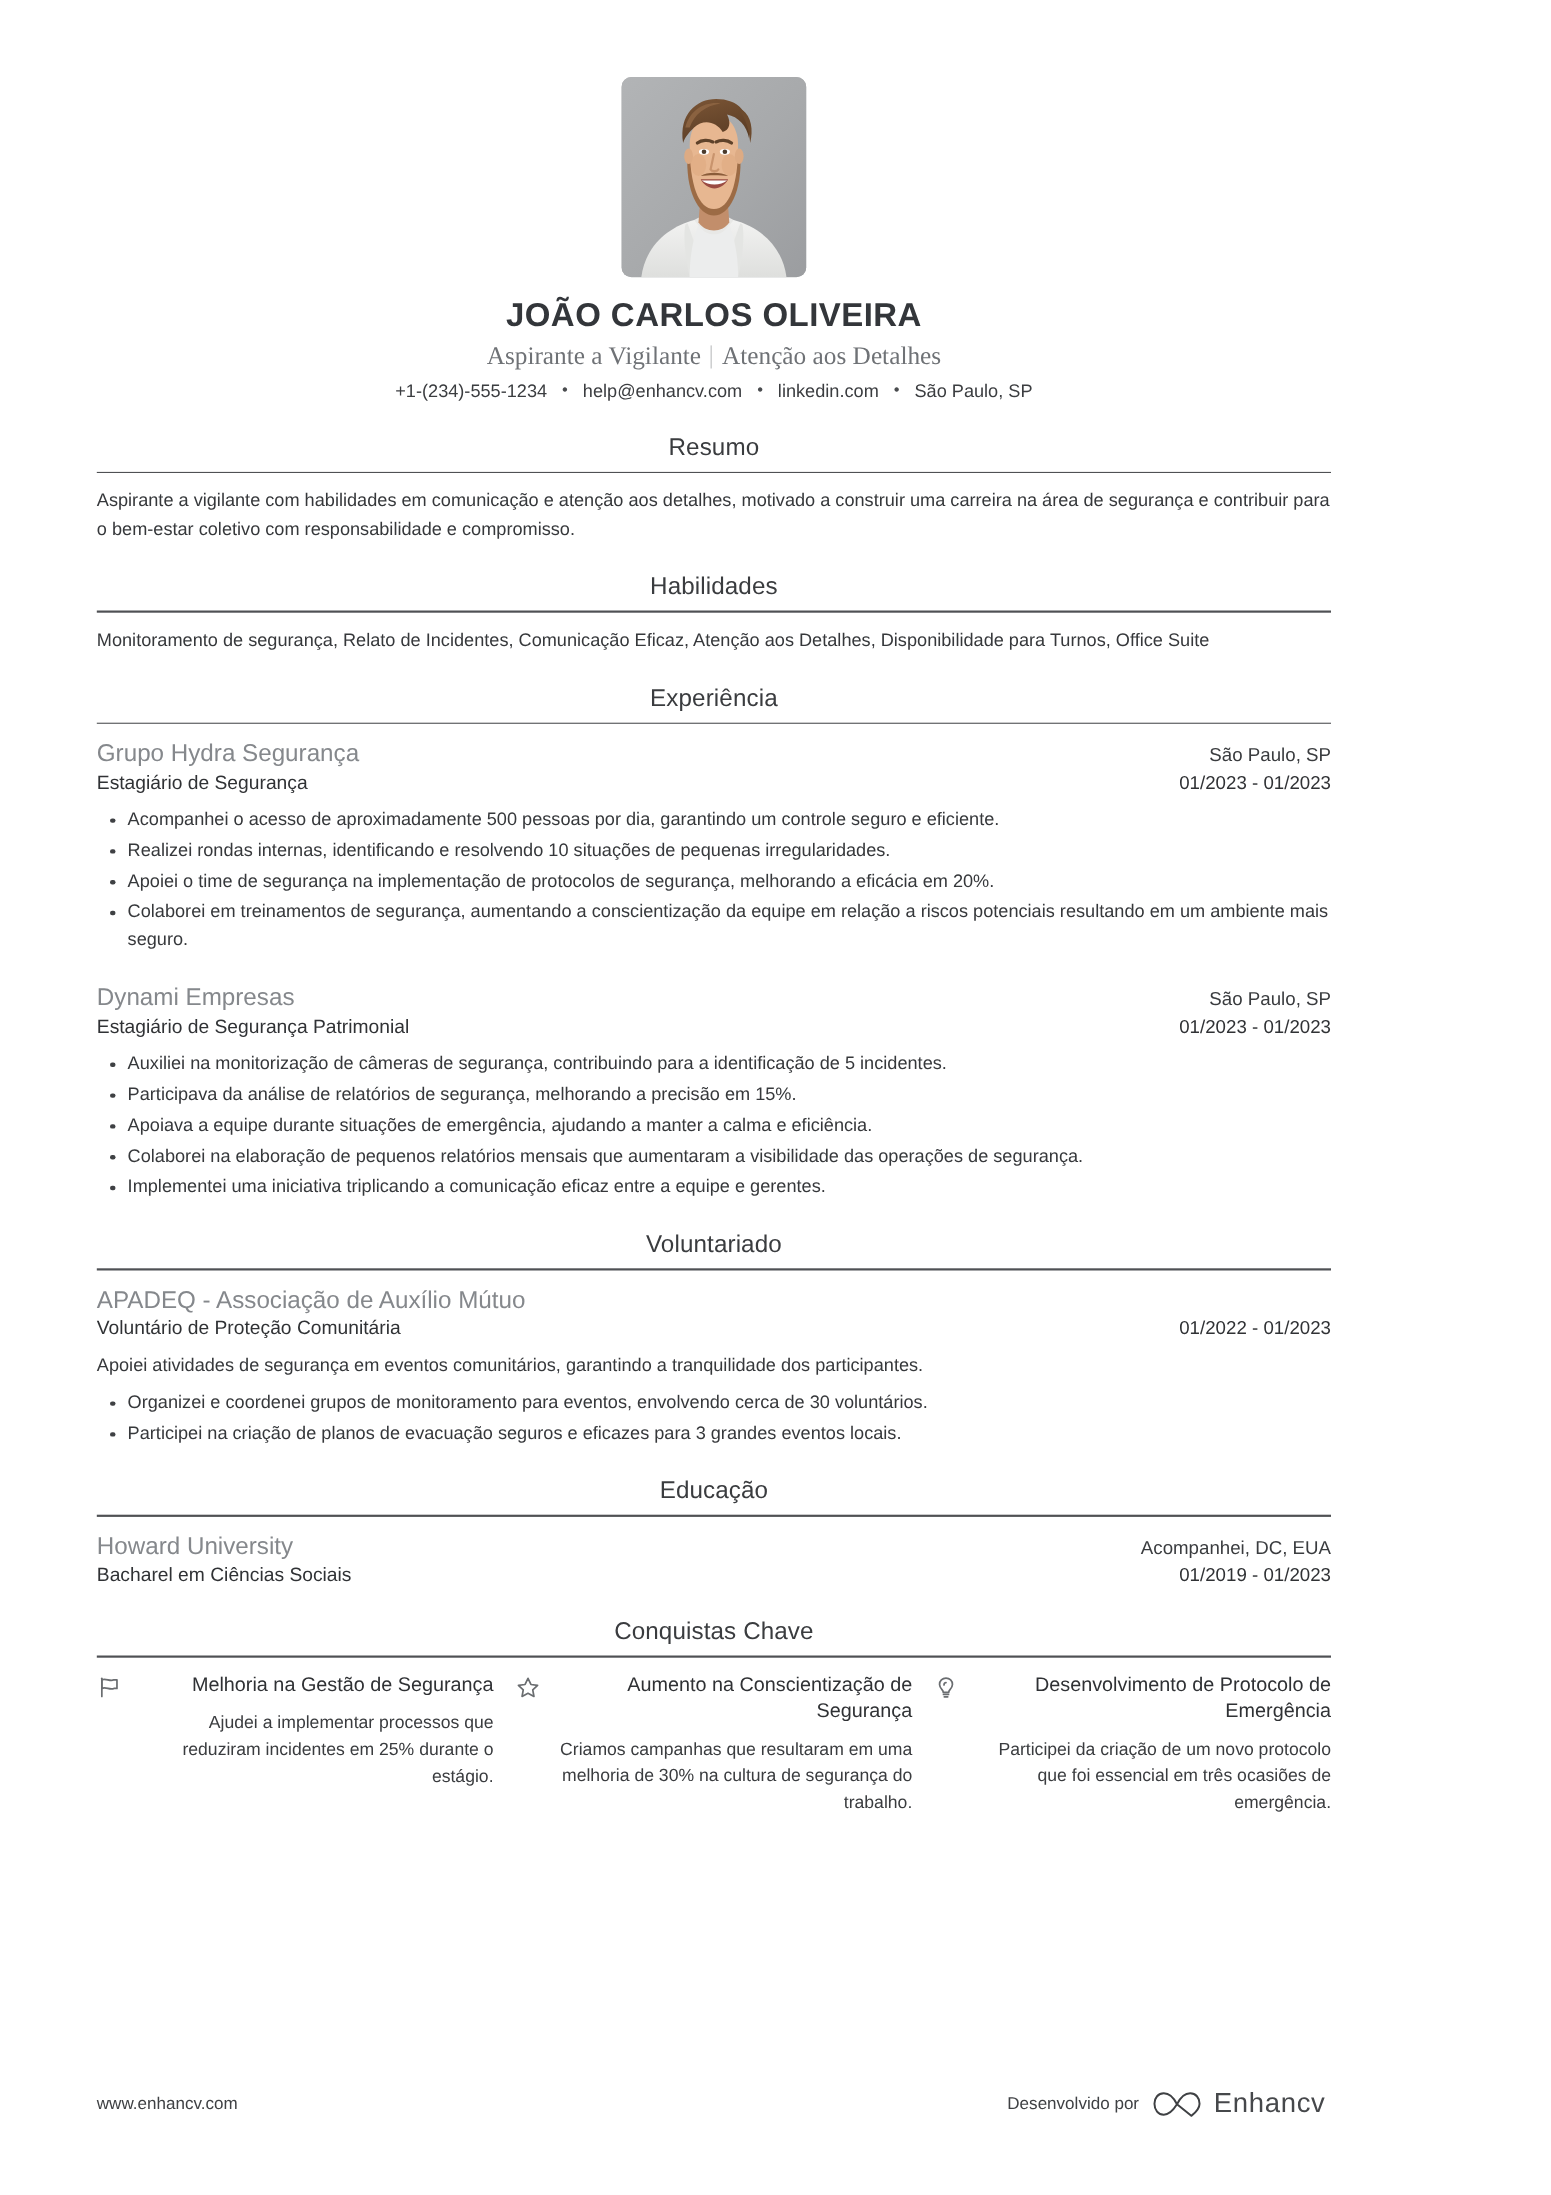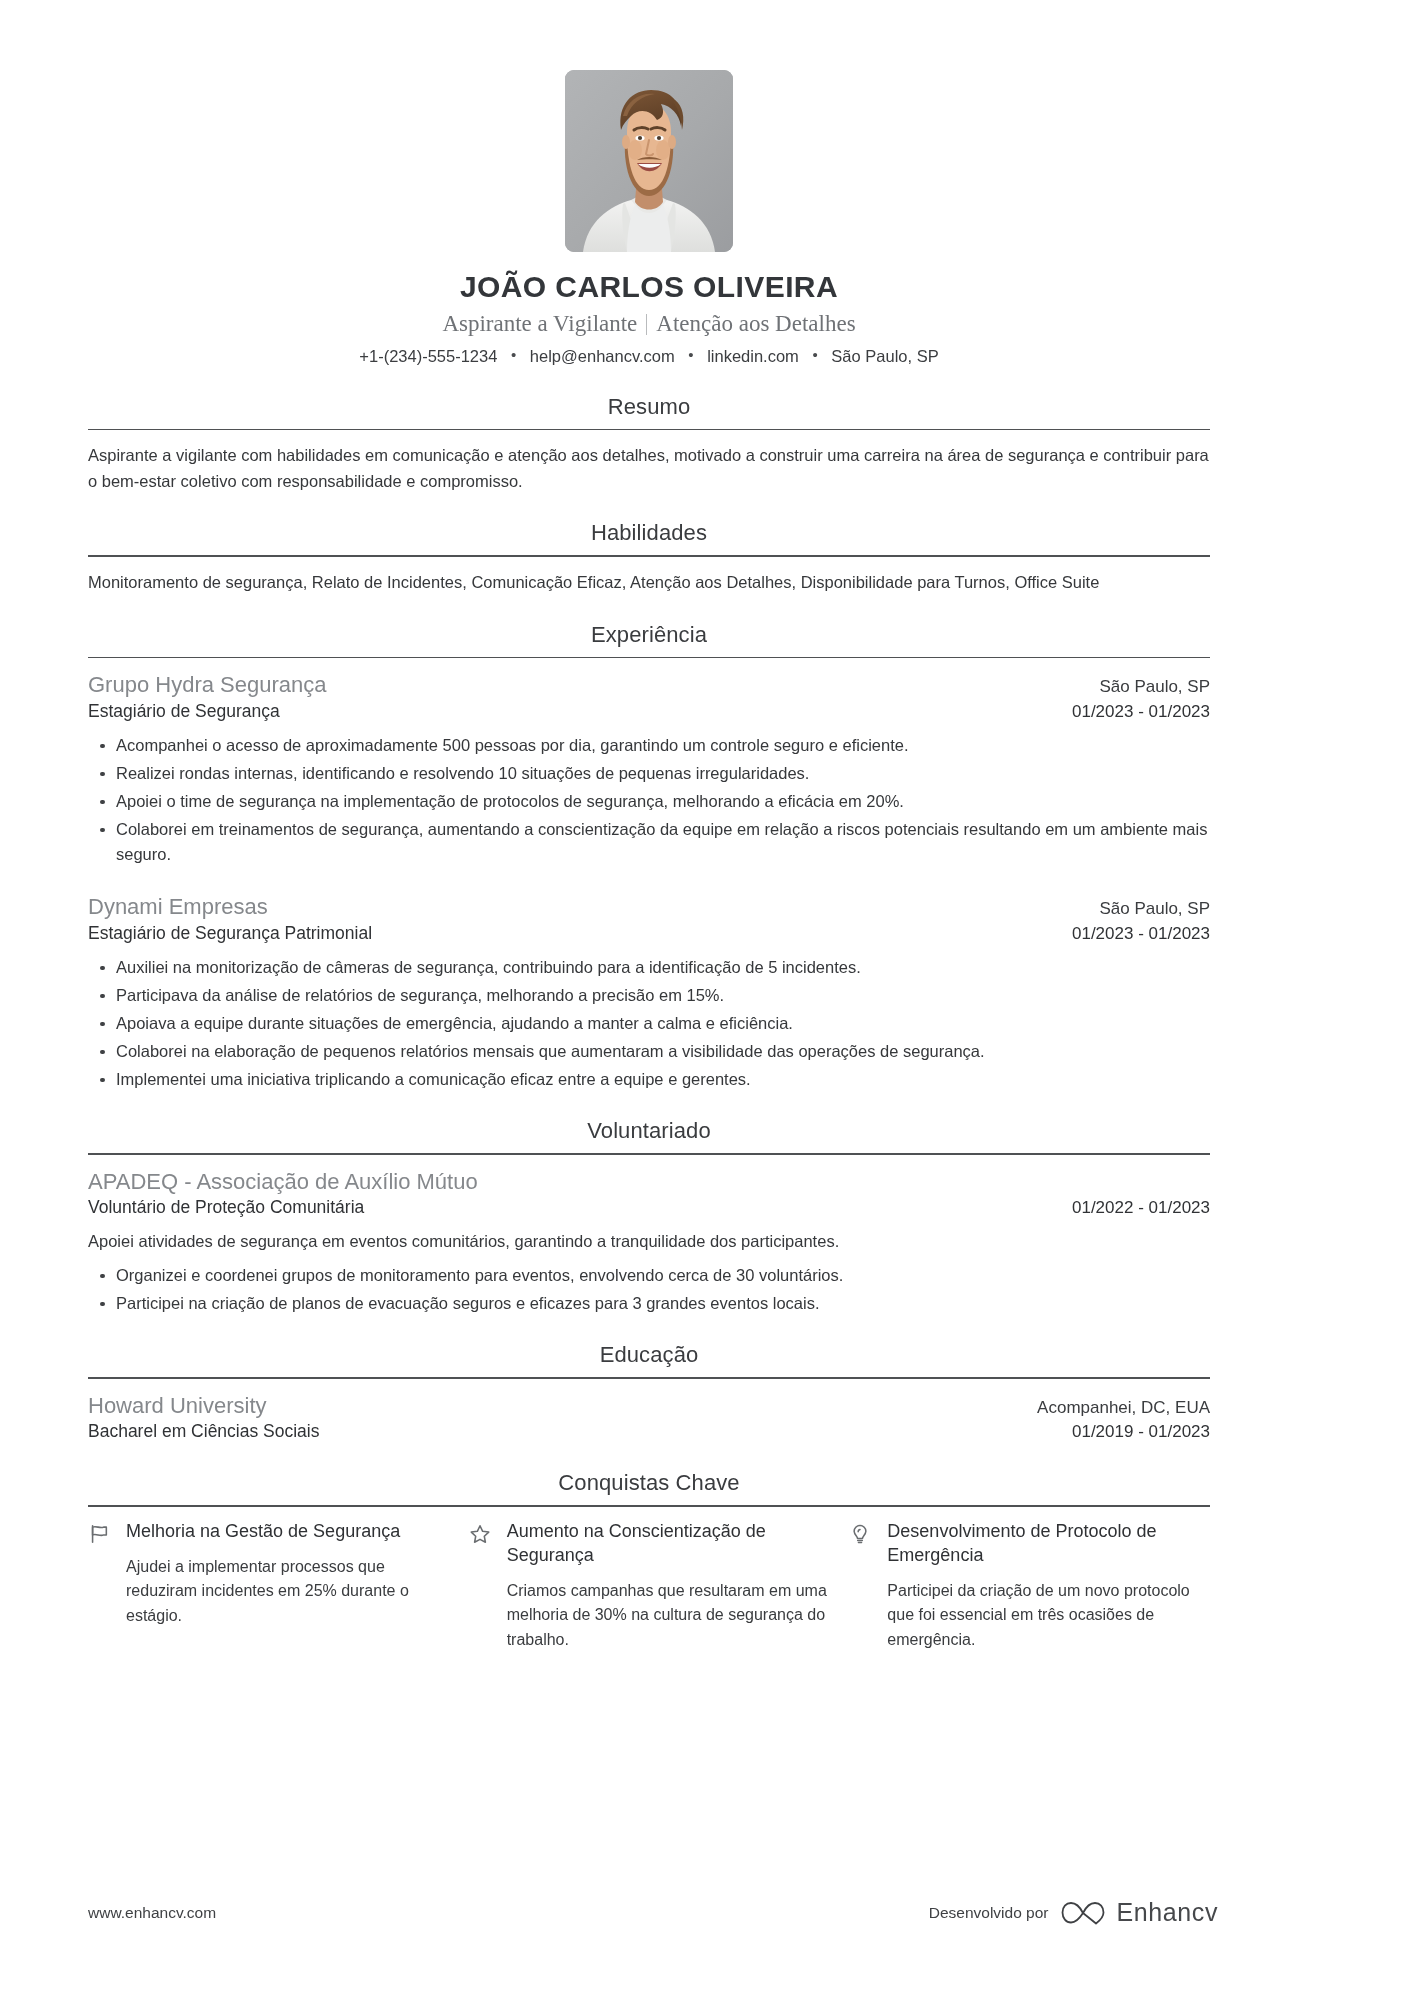--- a/index.html
+++ b/index.html
@@ -165,20 +165,21 @@
     height: 4.5px;
     border-radius: 50%;
     background: #3f4144;
   }
 
   
   .ach-grid {
     display: flex;
     gap: 20px;
     margin-top: 5px;
+    text-align: right;
   }
   .ach-col { flex: 1 1 0; display: flex; gap: 12px; }
   .ach-icon {
     flex: 0 0 26px;
     width: 26px;
     height: 26px;
     padding-top: 3px;
     color: #6a6d70;
   }
   .ach-icon svg { display: block; width: 22px; height: 22px; }
@@ -192,21 +193,21 @@
   .ach-desc {
     font-size: 16px;
     color: #3a3c3f;
     line-height: 1.55;
   }
 
   
   .footer {
     position: absolute;
     left: 88px;
-    right: 80px;
+    right: 93px;
     bottom: 68px;
     display: flex;
     justify-content: space-between;
     align-items: center;
   }
   .footer-url {
     font-size: 15.5px;
     color: #3f4144;
   }
   .footer-right {

